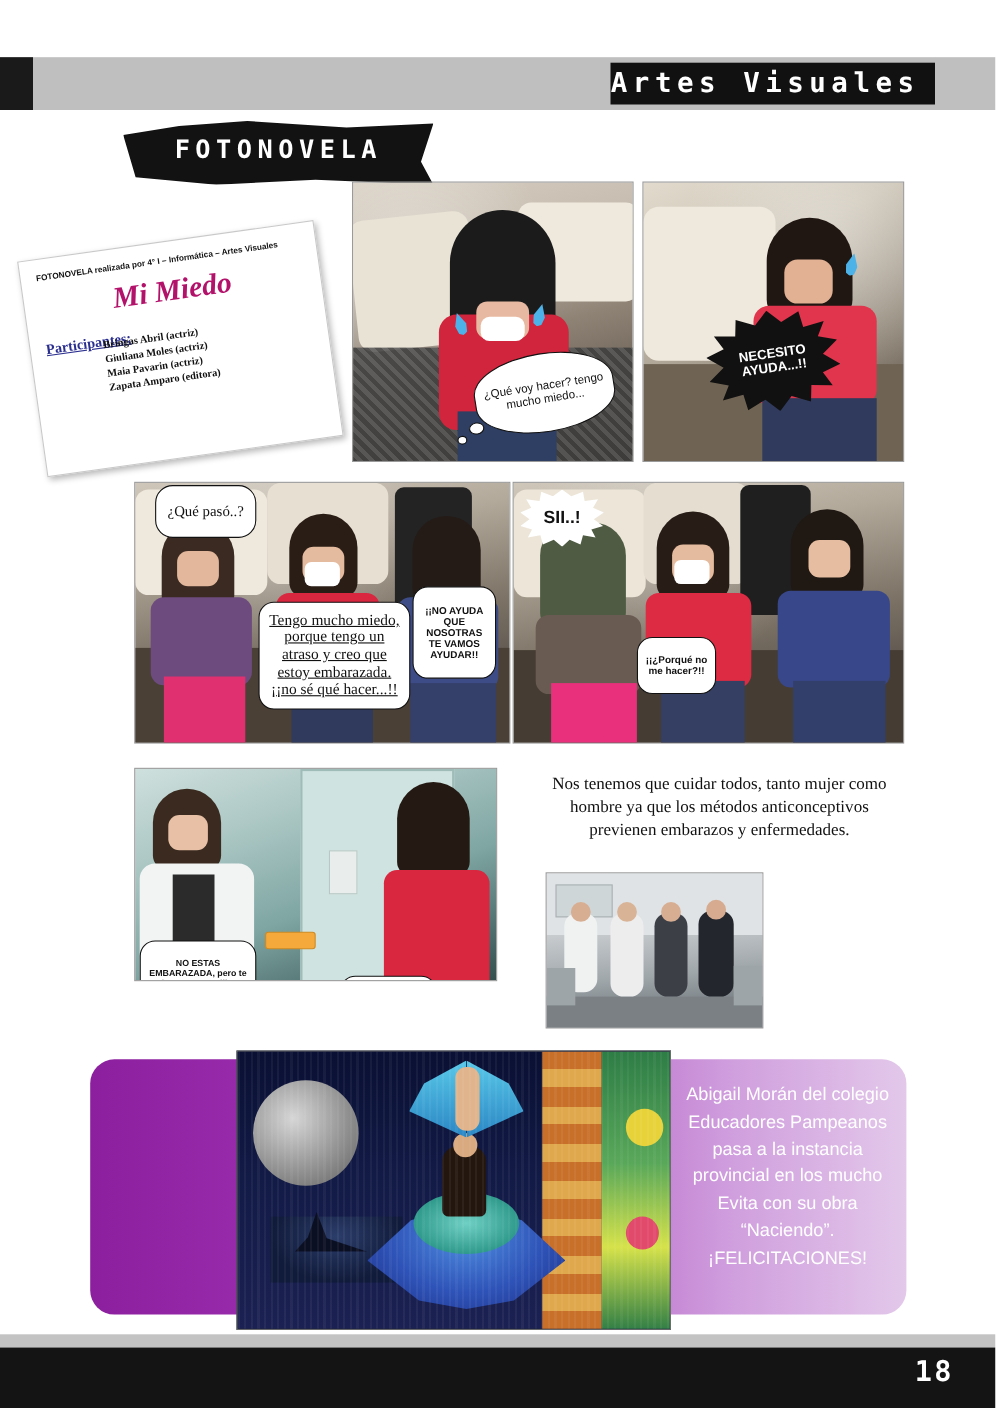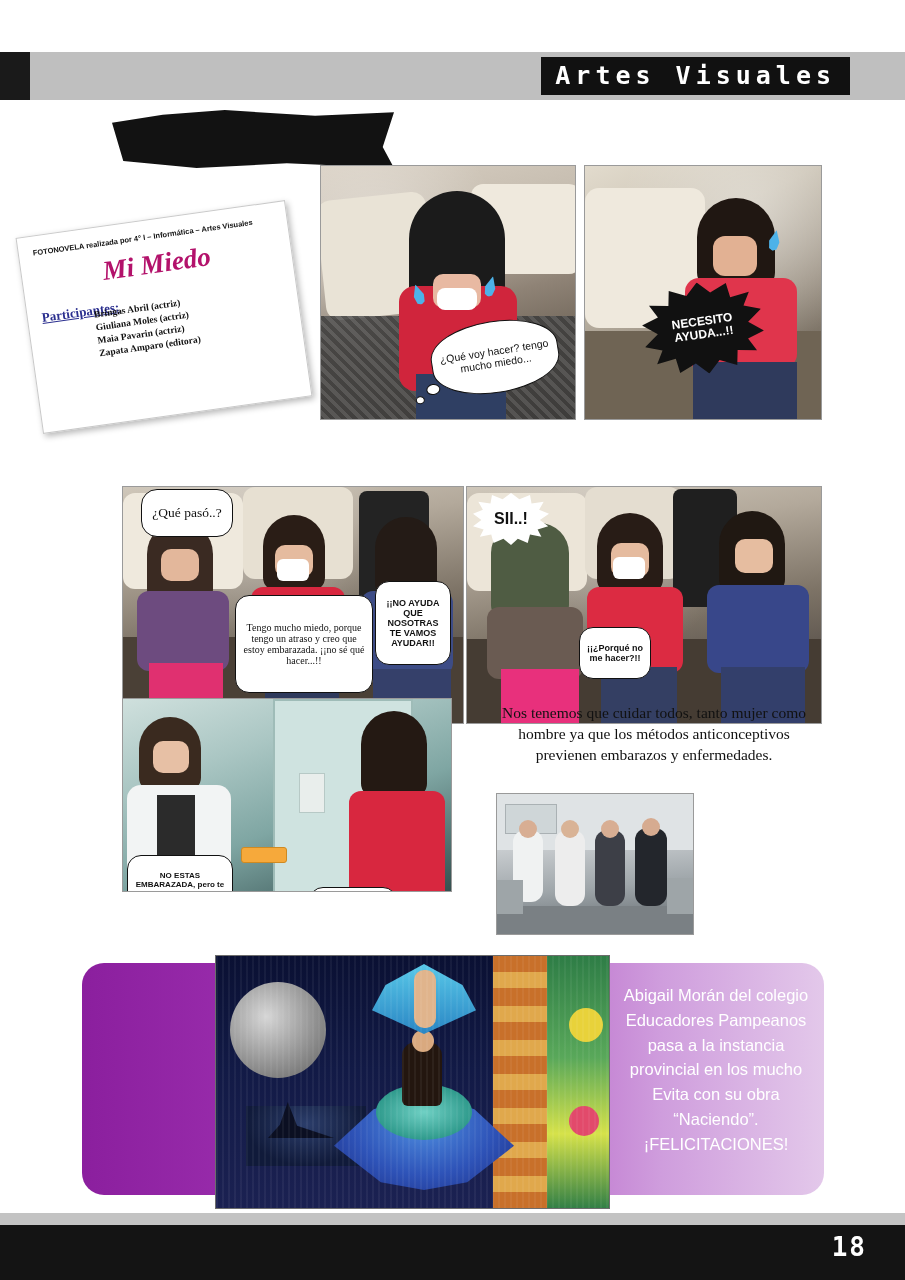--- a/index.html
+++ b/index.html
@@ -27,21 +27,21 @@
   }
   .section-title {
     position: absolute; right: 55px; top: 57px;
     height: 38px;
     background: #111111;
     color: #ffffff;
     font-family: "DejaVu Sans Mono", monospace;
     font-weight: bold;
     font-size: 25px;
     letter-spacing: 5px;
-    padding: 4px 14px 4px 14px;
+    padding: 4px 14px 4px 0;
     line-height: 30px;
     white-space: nowrap;
   }
 
   
   .banner-wrap {
     position: absolute; left: 112px; top: 110px;
     width: 282px; height: 58px;
   }
   .banner-shape {
@@ -122,21 +122,20 @@
   }
   .room-bg2 {
     background:
       radial-gradient(circle at 70% 20%, rgba(255,255,255,0.4), rgba(255,255,255,0) 50%),
       linear-gradient(155deg, #e2dbcd 0%, #cac2b3 30%, #9b9183 60%, #6d6458 85%, #514a40 100%);
   }
   .room-bg3 {
     background:
       radial-gradient(circle at 40% 18%, rgba(255,255,255,0.3), rgba(255,255,255,0) 45%),
       linear-gradient(170deg, #cfc7ba 0%, #b3a99b 25%, #7d7366 55%, #57504a 80%, #3b352f 100%);
-    margin-top: 48px;
   }
   .clinic-bg {
     background:
       linear-gradient(160deg, #cfe0dd 0%, #aac6c3 30%, #7fa6a3 60%, #4f6f6e 85%, #35504f 100%);
   }
   .class-bg {
     background:
       linear-gradient(175deg, #dfe2e4 0%, #c9cdd0 35%, #9fa6aa 65%, #6e757a 90%, #545b60 100%);
   }
 
@@ -272,20 +271,21 @@
 </style>
 </head>
 <body>
 
 <div class="top-bar"></div>
 <div class="top-bar-left-black"></div>
 <div class="section-title">Artes Visuales</div>
 
 <div class="banner-wrap">
   <div class="banner-shape"></div>
+  <div class="banner-text">FOTONOVELA</div>
 </div>
 
 <div class="title-card">
   <div class="credit">FOTONOVELA realizada por 4° I – Informática – Artes Visuales</div>
   <div class="card-title">Mi Miedo</div>
   <div class="participants-label">Participantes:</div>
   <div class="participants">
     <div>Bringas Abril  (actriz)</div>
     <div>Giuliana Moles (actriz)</div>
     <div>Maia Pavarin  (actriz)</div>
@@ -345,21 +345,21 @@
   <div class="fig" style="left:128px;top:100px;width:94px;height:86px;background:#d8273f;border-radius:12px;"></div>
   <div style="position:absolute;left:142px;top:180px;width:74px;height:58px;background:#2f3a5c;"></div>
 
   <div class="fig" style="left:252px;top:30px;width:62px;height:80px;background:#241b16;border-radius:32px 32px 14px 14px;"></div>
   <div class="fig" style="left:238px;top:104px;width:92px;height:84px;background:#3d4c86;border-radius:12px;"></div>
   <div style="position:absolute;left:250px;top:182px;width:78px;height:56px;background:#35406a;"></div>
 
   <div class="bubble" style="left:18px;top:2px;width:92px;height:48px;font-size:13.5px;border-radius:16px;display:flex;align-items:center;justify-content:center;">
     <span>¿Qué pasó..?</span>
   </div>
-  <div class="bubble" style="left:112px;top:108px;width:138px;height:98px;font-size:10px;display:flex;align-items:center;justify-content:flex-start;">
+  <div class="bubble" style="left:112px;top:108px;width:138px;height:98px;font-size:14px;display:flex;align-items:center;justify-content:flex-start;text-decoration:underline;">
     <span>Tengo mucho miedo, porque  tengo un atraso y creo que estoy embarazada. ¡¡no sé qué hacer...!!</span>
   </div>
   <div class="bubble bubble-bold" style="left:252px;top:94px;width:76px;height:84px;font-size:9px;font-family:'Liberation Sans',sans-serif;display:flex;align-items:center;justify-content:center;">
     <span>¡¡NO AYUDA QUE NOSOTRAS TE VAMOS AYUDAR!!</span>
   </div>
 </div>
 
 <div class="panel room-bg3" style="left:466px; top:438px; width:356px; height:238px;">
   <div style="position:absolute;left:0;top:6px;width:120px;height:98px;background:#ece5d8;border-radius:12px;"></div>
   <div style="position:absolute;left:118px;top:0px;width:96px;height:92px;background:#e4ddd0;border-radius:12px;"></div>

